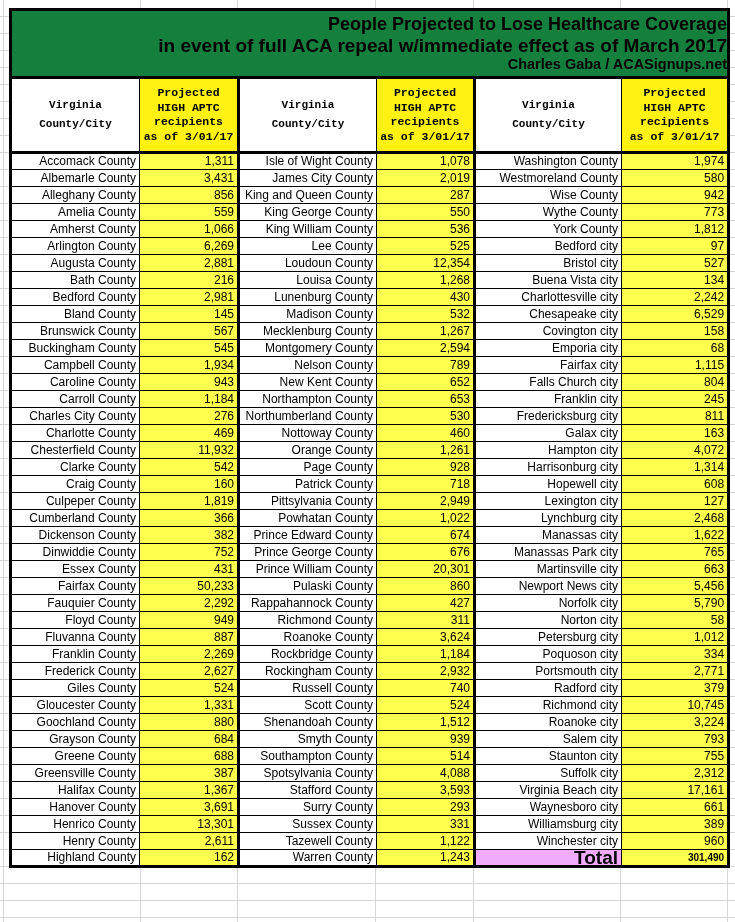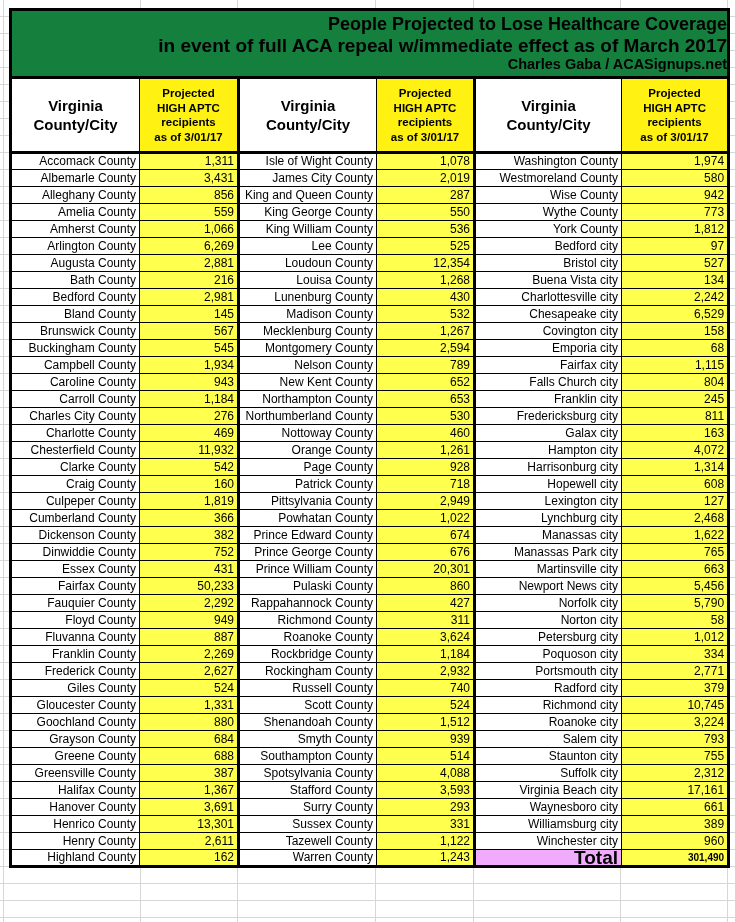--- a/index.html
+++ b/index.html
@@ -27,23 +27,23 @@
   .title-cell{
     border-bottom:3px solid #000;background:#15803d;height:61px;
     text-align:right;vertical-align:middle;padding:2px 0;
   }
   .title-main{font-size:18px;font-weight:bold;line-height:23px;}
   .title-sub{font-size:19px;font-weight:bold;line-height:19px;}
   .title-attr{font-size:14.5px;font-weight:bold;line-height:19px;}
 
   th.col-head{
     height:72px;font-weight:bold;text-align:center;vertical-align:middle;
-    white-space:pre-line;border-bottom:3px solid #000;padding:0 2px;
-  }
-  th.county-head{font-size:15px;line-height:19px;background:#ffffff;}
+    white-space:pre-line;border-bottom:3px solid #000;padding:0 2px;font-family:Liberation Mono, monospace;
+  }
+  th.county-head{font-size:11px;line-height:19px;background:#ffffff;}
   th.value-head{font-size:11.5px;line-height:14.5px;background:#fff212;}
 
   .group-start{border-left:3px solid #000 !important;}
 
   tbody tr{height:17px;}
   tbody td{
     font-size:12px;line-height:15px;padding:0 3px 0 1px;
     text-align:right;vertical-align:middle;overflow:hidden;white-space:nowrap;
   }
   td.county{background:#ffffff;}

